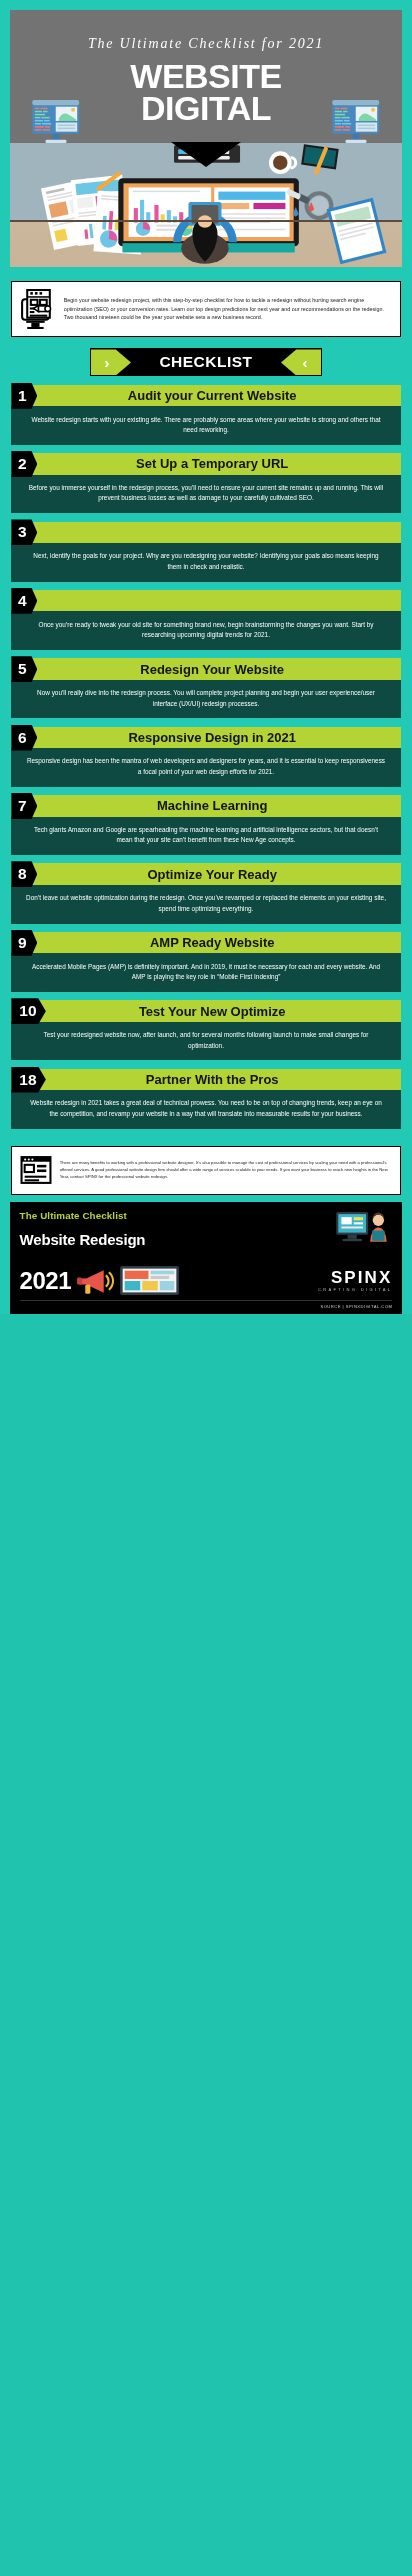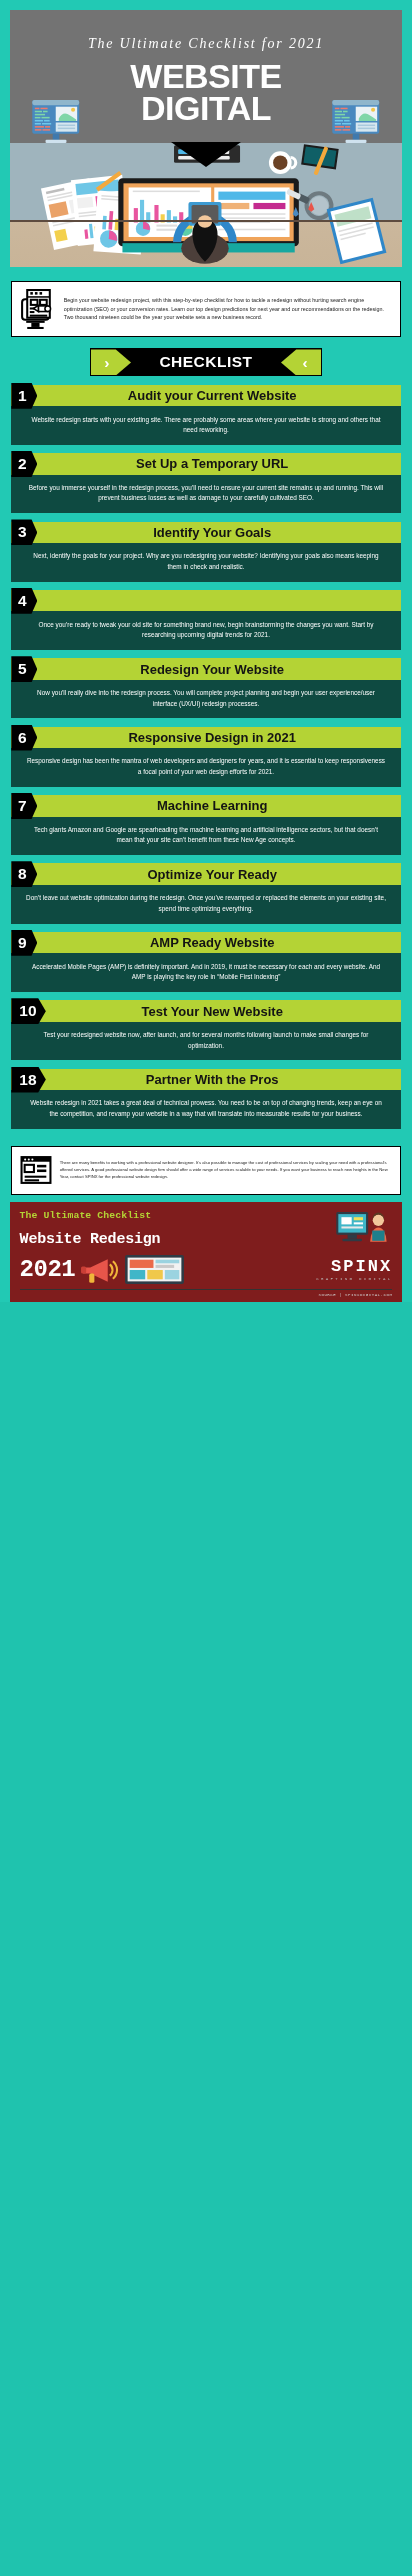--- a/index.html
+++ b/index.html
@@ -156,34 +156,33 @@
     align-items:center;
     padding:7.2px 8.2px;
     gap:7.2px;
   }
   .outro-icon { flex:0 0 32px; }
   .outro-text { font-size:4.2px; line-height:1.6; color:#1b1b1b; }
 
   
   .footer {
     margin:0 10.3px 0 10.3px;
-    background:#7f1d1d;
+    background:#000000;
     position:relative;
     padding:8.2px 9.3px 5.2px 9.3px;
-    font-family:Liberation Mono, monospace;
   }
   .footer-top { display:flex; align-items:flex-start; gap:6.2px; }
   .footer-titles { flex:1; }
   .f-line1 {
     color:#b4d335; font-weight:bold; font-size:9.8px; letter-spacing:0.1px;
   }
   .f-line2 {
     color:#ffffff; font-weight:bold; font-size:15px; letter-spacing:-0.2px; margin-top:10px;
   }
-  .footer-mid { display:flex; align-items:center; gap:5.2px; margin-top:6px; }
+  .footer-mid { display:flex; align-items:center; gap:5.2px; margin-top:17px; }
   .f-year { color:#ffffff; font-weight:bold; font-size:24px; letter-spacing:-0.5px; }
   .f-brand { margin-left:auto; text-align:right; }
   .f-brand-name {
     color:#ffffff; font-weight:bold; font-size:17px; letter-spacing:2.1px; line-height:1;
   }
   .f-brand-tag {
     color:#b9b9b9; font-size:4.1px; letter-spacing:2.3px; margin-top:1.5px;
   }
   .f-source-bar {
     margin-top:4.1px;
@@ -448,21 +447,20 @@
       <div class="step">
         <div class="step-head">
           <div class="step-num">2</div>
           <div class="step-title">Set Up a Temporary URL</div>
         </div>
         <div class="step-body">Before you immerse yourself in the redesign process, you’ll need to ensure your current site remains up and running. This will prevent business losses as well as damage to your carefully cultivated SEO.</div>
       </div>
       <div class="step">
         <div class="step-head">
           <div class="step-num">3</div>
-          <div class="step-title">Identify Your Goals</div>
         </div>
         <div class="step-body">Next, identify the goals for your project. Why are you redesigning your website? Identifying your goals also means keeping them in check and realistic.</div>
       </div>
       <div class="step">
         <div class="step-head">
           <div class="step-num">4</div>
         </div>
         <div class="step-body">Once you’re ready to tweak your old site for something brand new, begin brainstorming the changes you want. Start by researching upcoming digital trends for 2021.</div>
       </div>
       <div class="step">
@@ -496,21 +494,21 @@
       <div class="step">
         <div class="step-head">
           <div class="step-num">9</div>
           <div class="step-title">AMP Ready Website</div>
         </div>
         <div class="step-body">Accelerated Mobile Pages (AMP) is definitely important. And in 2019, it must be necessary for each and every website. And AMP is playing the key role in “Mobile First Indexing”</div>
       </div>
       <div class="step">
         <div class="step-head">
           <div class="step-num wide">10</div>
-          <div class="step-title">Test Your New Website</div>
+          <div class="step-title">Test Your New Optimize</div>
         </div>
         <div class="step-body">Test your redesigned website now, after launch, and for several months following launch to make small changes for optimization.</div>
       </div>
       <div class="step">
         <div class="step-head">
           <div class="step-num wide">18</div>
           <div class="step-title">Partner With the Pros</div>
         </div>
         <div class="step-body">Website redesign in 2021 takes a great deal of technical prowess. You need to be on top of changing trends, keep an eye on the competition, and revamp your website in a way that will translate into measurable results for your business.</div>
       </div>

